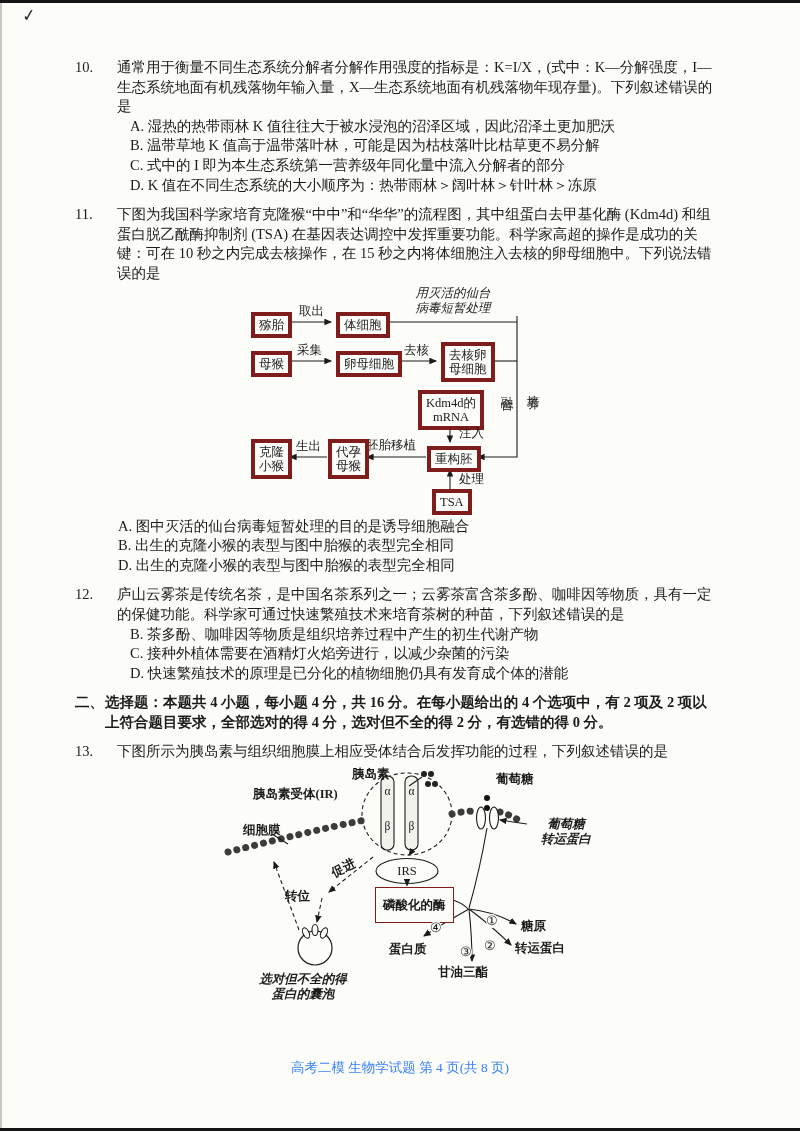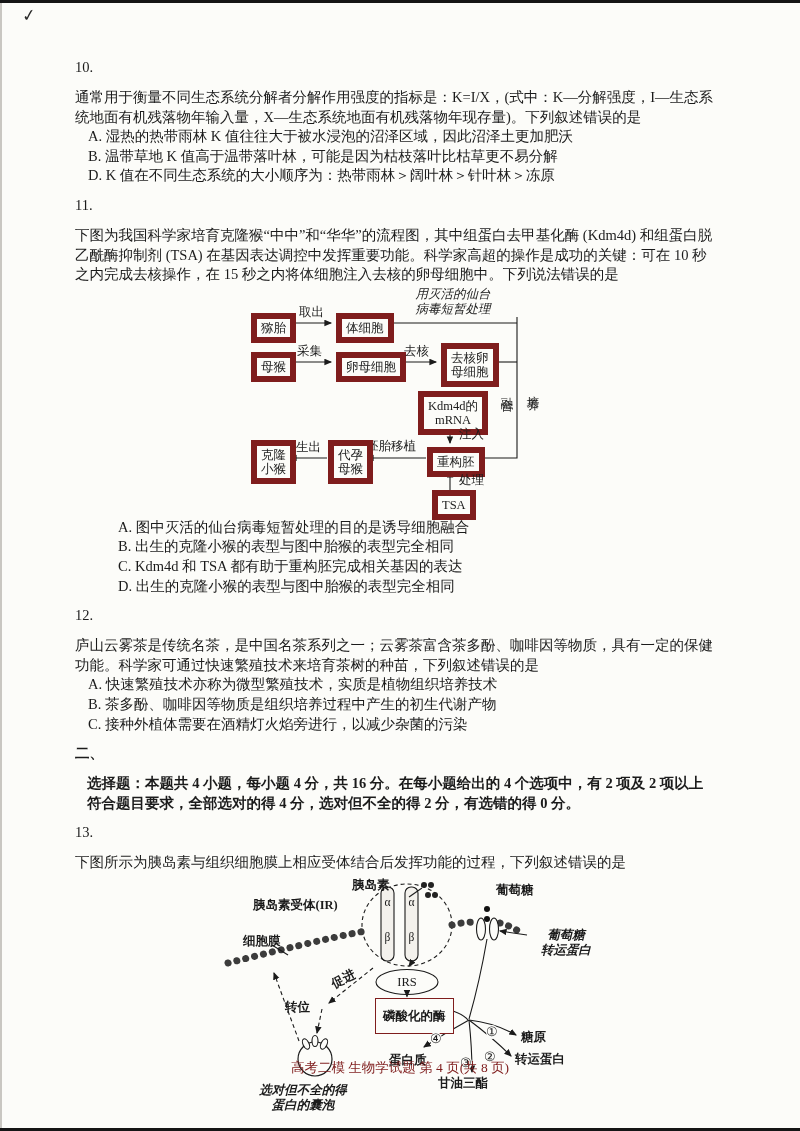--- a/index.html
+++ b/index.html
@@ -5,57 +5,58 @@
 <style>
   * { margin:0; padding:0; box-sizing:border-box; }
   html,body { background:#6b6b6b; }
   body { font-family:"Liberation Serif","DejaVu Serif",serif; }
   .page { position:relative; width:800px; height:1131px; margin:0 auto; background:#fcfcf9;
           color:#1b1b1b; overflow:hidden; border-top:3px solid #151515; border-bottom:3px solid #151515; }
   .page::before { content:""; position:absolute; left:0; top:0; bottom:0; width:2px; background:#c9c7c2; }
   .scan-mark { position:absolute; left:22px; top:2px; font-size:17px; color:#2a2a2a; transform:rotate(-8deg); }
   .content { position:absolute; left:75px; top:55px; width:642px; font-size:14.5px; line-height:19.6px; }
   .question { margin-bottom:10px; }
-  .qrow { display:flex;flex-direction:column; }
+  .qrow { display:flex; }
   .qnum { flex:0 0 30px; }
-  .qbody { flex:1; }
+  .qbody { flex:1;margin-left:12px; }
   .opts { padding-left:13px; }
   .sec-num { flex:0 0 30px; font-weight:bold; }
-  .sec-body { flex:1; font-weight:bold;margin-left:12px; }
+  .sec-body { flex:1; font-weight:bold; }
   .diagram { position:relative; width:642px; }
   .d1 { height:233px; }
   .d2 { height:255px; }
   .dsvg { position:absolute; left:0; top:0; }
   .dlabel { position:absolute; font-size:12.5px; line-height:15px; white-space:nowrap; color:#1b1b1b; }
-  .dbox { position:absolute; border:6px solid #7f1d1d; font-size:12.5px; line-height:14px;
+  .dbox { position:absolute; border:4px solid #7f1d1d; font-size:12.5px; line-height:14px;
           padding:2px 4px; text-align:center; white-space:nowrap; background:#fcfcf9; }
   .dbox.bold2 { border-width:1.6px; font-weight:bold; padding:10px 7px; }
   .vert { writing-mode:vertical-rl; text-orientation:upright; letter-spacing:2px; }
   .b { font-weight:bold; }
   .center { text-align:center;font-style:italic; }
   .numlabel { font-size:13px; background:#fcfcf9; border-radius:50%; line-height:14px; }
   svg text { font-size:11.5px; fill:#1b1b1b; font-family:"Liberation Serif","DejaVu Serif",serif; }
-  .footer { position:absolute; left:0; width:100%; top:1056px; text-align:center; font-size:13.5px; color:#7f1d1d; }
+  .footer { position:absolute; left:0; width:100%; top:1056px; text-align:center; font-size:13.5px; color:#3b82f6; }
 </style>
 </head>
 <body>
 
 <div class="page">
   <div class="scan-mark">✓</div>
 
   <div class="content">
 
     <section class="question">
       <div class="qrow">
         <div class="qnum">10.</div>
         <div class="qbody">
           <div>通常用于衡量不同生态系统分解者分解作用强度的指标是：K=I/X，(式中：K—分解强度，I—生态系统地面有机残落物年输入量，X—生态系统地面有机残落物年现存量)。下列叙述错误的是</div>
           <div class="opts">
             <div class="opt">A. 湿热的热带雨林 K 值往往大于被水浸泡的沼泽区域，因此沼泽土更加肥沃</div>
             <div class="opt">B. 温带草地 K 值高于温带落叶林，可能是因为枯枝落叶比枯草更不易分解</div>
+            <div class="opt">C. 式中的 I 即为本生态系统第一营养级年同化量中流入分解者的部分</div>
             <div class="opt">D. K 值在不同生态系统的大小顺序为：热带雨林＞阔叶林＞针叶林＞冻原</div>
           </div>
         </div>
       </div>
     </section>
 
     <section class="question">
       <div class="qrow">
         <div class="qnum">11.</div>
         <div class="qbody">
@@ -123,34 +124,33 @@
         <div class="dlabel" style="left:221px;top:155px">生出</div>
         <div class="dbox" style="left:176px;top:155px">
           <span>克隆</span><br>
           <span>小猴</span>
         </div>
       </div>
 
       <div class="opts" style="margin-left:30px">
         <div class="opt">A. 图中灭活的仙台病毒短暂处理的目的是诱导细胞融合</div>
         <div class="opt">B. 出生的克隆小猴的表型与图中胎猴的表型完全相同</div>
-        <div class="opt">C. Kdm4d 和 TSA 都有助于重构胚完成相关基因的表达</div>
         <div class="opt">D. 出生的克隆小猴的表型与图中胎猴的表型完全相同</div>
       </div>
     </section>
 
     <section class="question">
       <div class="qrow">
         <div class="qnum">12.</div>
         <div class="qbody">
           <div>庐山云雾茶是传统名茶，是中国名茶系列之一；云雾茶富含茶多酚、咖啡因等物质，具有一定的保健功能。科学家可通过快速繁殖技术来培育茶树的种苗，下列叙述错误的是</div>
           <div class="opts">
-            <div class="opt">A. 快速繁殖技术亦称为微型繁殖技术，实质是植物组织培养技术</div>
             <div class="opt">B. 茶多酚、咖啡因等物质是组织培养过程中产生的初生代谢产物</div>
             <div class="opt">C. 接种外植体需要在酒精灯火焰旁进行，以减少杂菌的污染</div>
+            <div class="opt">D. 快速繁殖技术的原理是已分化的植物细胞仍具有发育成个体的潜能</div>
           </div>
         </div>
       </div>
     </section>
 
     <section class="question">
       <div class="qrow">
         <div class="sec-num">二、</div>
         <div class="sec-body">选择题：本题共 4 小题，每小题 4 分，共 16 分。在每小题给出的 4 个选项中，有 2 项及 2 项以上符合题目要求，全部选对的得 4 分，选对但不全的得 2 分，有选错的得 0 分。</div>
       </div>

